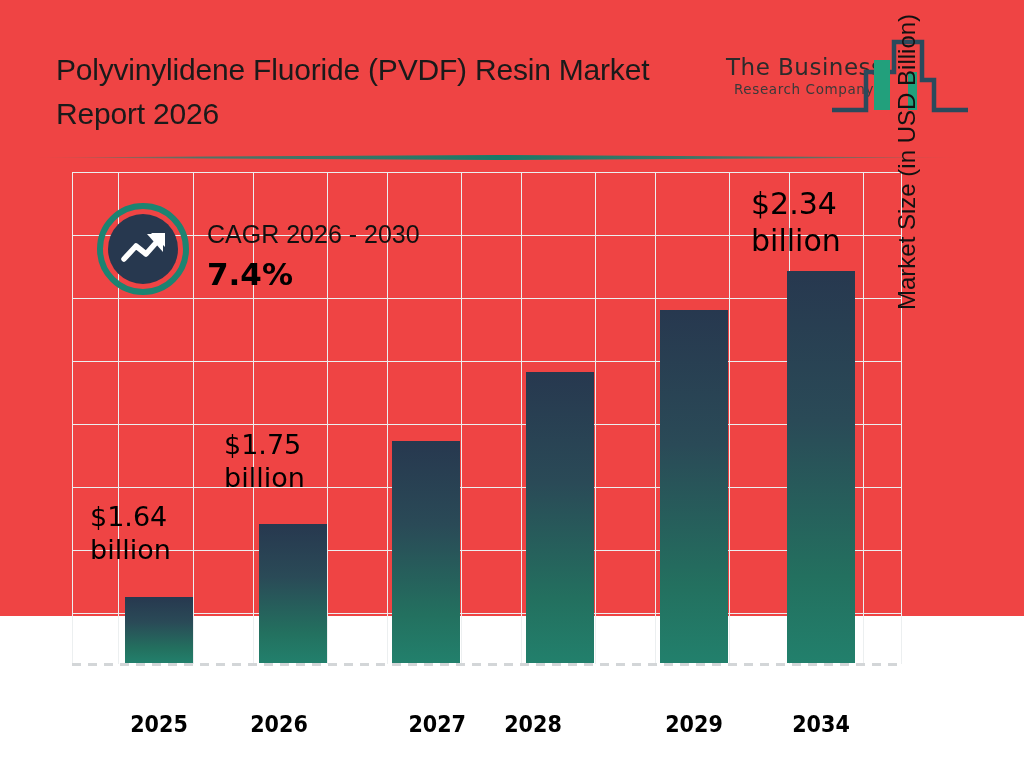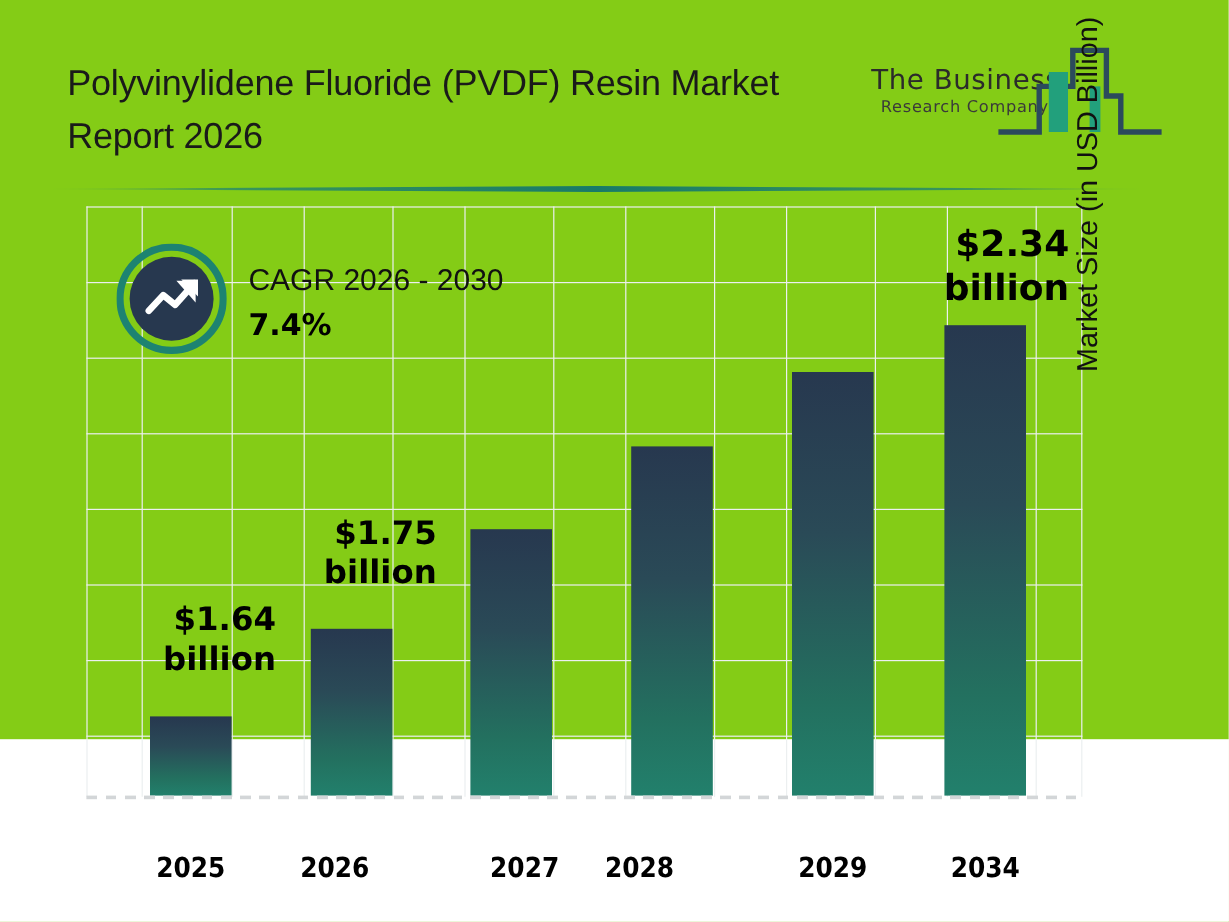--- a/index.html
+++ b/index.html
@@ -2,21 +2,21 @@
 <html><head>
 <meta charset="utf-8">
 <style>
   * { box-sizing: border-box; margin: 0; padding: 0; }
   html, body {
     width: 1024px; height: 768px;
     background: #ffffff;
     font-family: "Liberation Sans", sans-serif;
     overflow: hidden;
   }
-  #page { position: relative; width: 1024px; height: 616px; background: #84cc16; }
+  #page { position: relative; width: 1024px; height: 616px; background: #ef4444; }
 
   
   #header { position: absolute; left: 0; top: 0; width: 1024px; height: 150px; }
   #title {
     position: absolute; left: 56px; top: 48px; width: 660px;
     font-size: 30px; line-height: 44px; color: #1a1a1a;
     font-weight: 400; letter-spacing: -0.2px;
   }
   #logo { position: absolute; left: 722px; top: 32px; width: 250px; height: 100px; }
   #logo-text-main {
@@ -44,23 +44,23 @@
     position: absolute; left: 72px; top: 663px; width: 830px; height: 3px;
     background-image: repeating-linear-gradient(to right,#d3d6d8 0px,#d3d6d8 9px,transparent 9px,transparent 16px);
   }
 
   .bar {
     position: absolute;
     background: linear-gradient(to bottom, #27384f 0%, #2a4a57 38%, #23705f 78%, #22806c 100%);
   }
 
   .bar-label {
-    position: absolute; text-align: right;
+    position: absolute; text-align: left;
     font-family: "DejaVu Sans", sans-serif;
-    font-weight: bold; font-size: 27px; color: #000;
+    font-weight: normal; font-size: 27px; color: #000;
     line-height: 33px; white-space: pre-line;
   }
   .bar-label.big { font-size: 30px; line-height: 37px; }
 
   .xtick {
     position: absolute; top: 678px; text-align: center;
     font-family: "DejaVu Sans Condensed","DejaVu Sans", sans-serif;
     font-weight: bold; font-size: 23px; color: #000; margin-top: 33px;
   }
 
@@ -77,21 +77,21 @@
   #cagr-circle {
     position: absolute; left: 0; top: 0; width: 92px; height: 92px;
   }
   #cagr-period {
     position: absolute; left: 110px; top: 17px;
     font-size: 25px; color: #111; white-space: nowrap;
   }
   #cagr-value {
     position: absolute; left: 110px; top: 53px;
     font-family: "DejaVu Sans", sans-serif;
-    font-weight: bold; font-size: 25px; color: #000; white-space: nowrap;
+    font-weight: bold; font-size: 31px; color: #000; white-space: nowrap;
   }
 </style>
 </head>
 <body>
 
 <div id="page">
 
   <div id="header">
     <div id="title">Polyvinylidene Fluoride (PVDF) Resin Market Report 2026</div>
 

